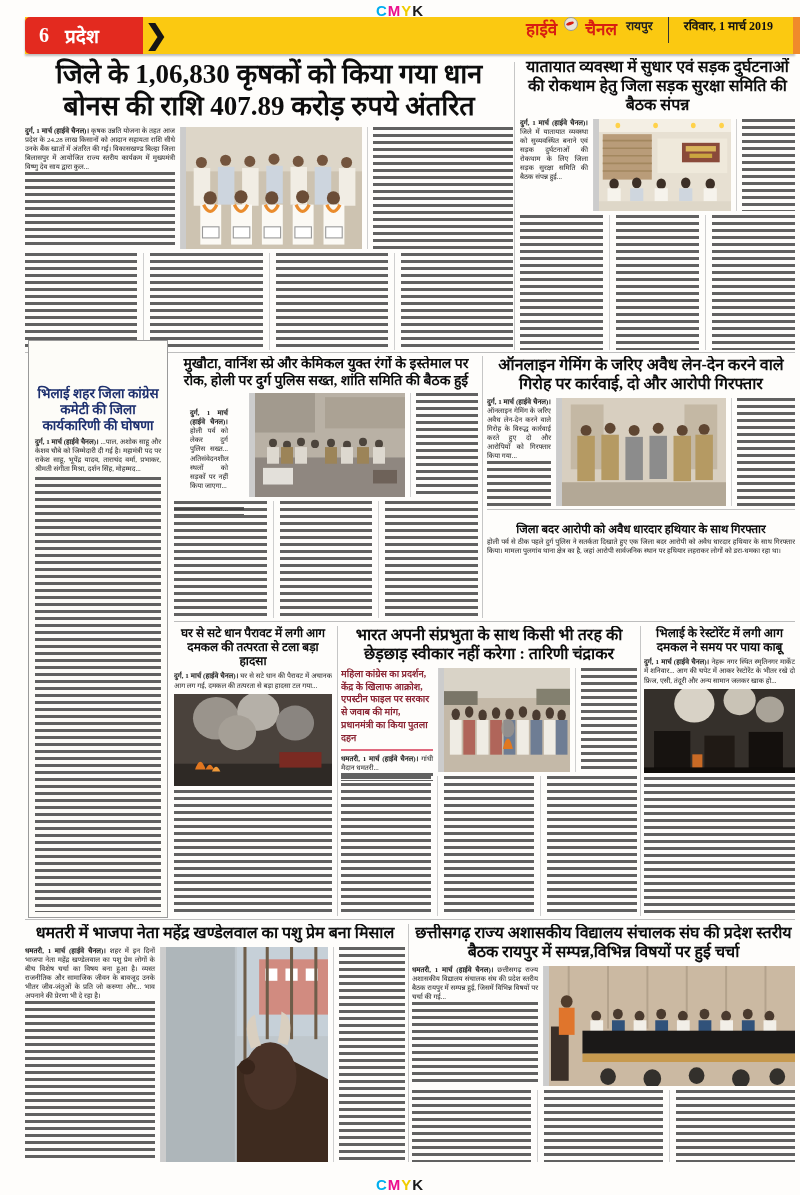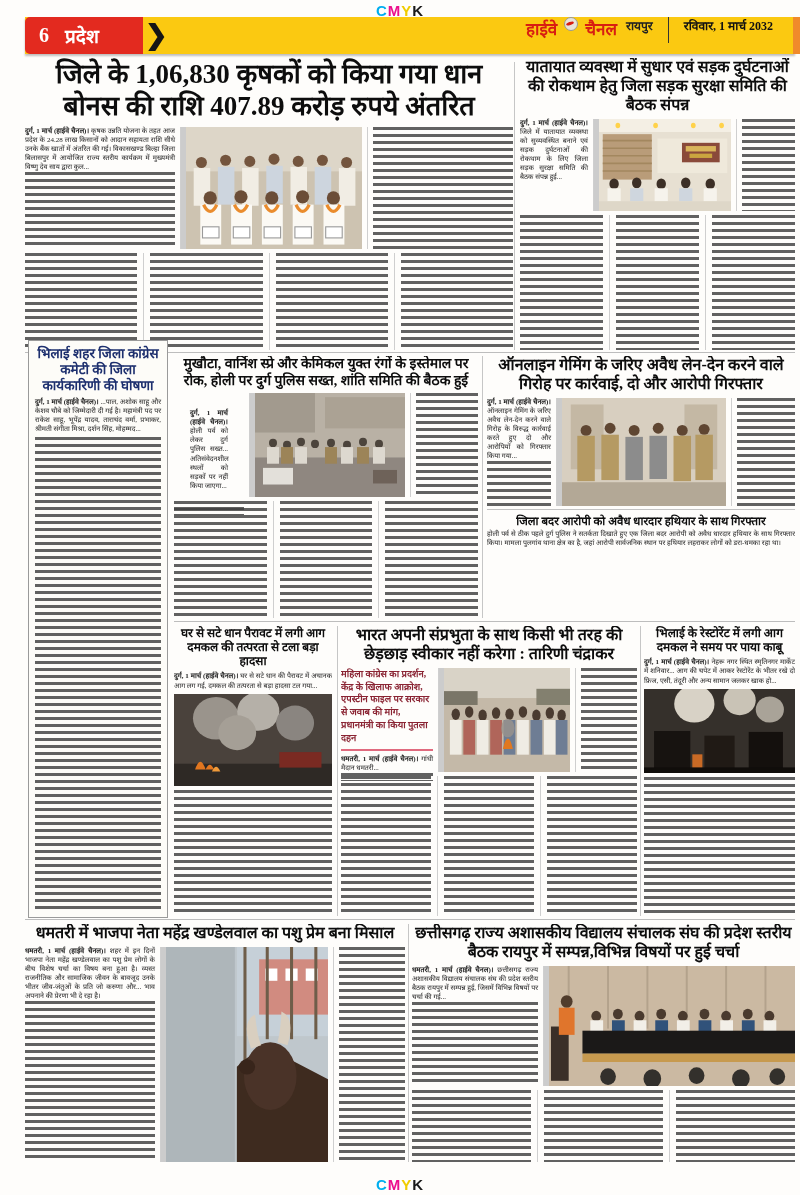--- a/index.html
+++ b/index.html
@@ -45,23 +45,23 @@
   .col{flex:1;min-width:0;display:flex;flex-direction:column;}
   .row .col + *,.row * + .col{border-left:1px solid #cfcfcf;padding-left:5px;}
   .greek{flex:1;min-height:8px;opacity:.82;background:repeating-linear-gradient(
       to bottom,#3f3f3f 0px,#3f3f3f 3.4px,transparent 3.4px,transparent 7px);}
   .cols{display:flex;gap:6px;flex:1;margin-top:4px;}
   .cols .gc{flex:1;display:flex;}
   .cols .gc + .gc{border-left:1px solid #cfcfcf;padding-left:6px;}
   .photo{flex:0 0 auto;background:#ccc;overflow:hidden;}
   .photo svg{display:block;width:100%;height:100%;}
   .boxed{border:1px solid #9a9a9a;padding:5px 6px;background:#fdfcf8;}
-  .hl-blue{color:#1d2f6e;font-size:13.5px;}
+  .hl-blue{color:#1d2f6e;font-size:13.5px;margin-top:40px;}
   .subhead{font-weight:bold;font-size:11.5px;color:#0d0d0d;text-align:center;
-           white-space:nowrap;overflow:hidden;margin:3px 0 2px 0;border-top:1px solid #c2c2c2;padding-top:3px;}
+           white-space:nowrap;overflow:hidden;margin:3px 0 2px 0;border-top:1px solid #c2c2c2;padding-top:11px;}
   .inset{font-weight:bold;font-size:9.5px;line-height:1.35;color:#8a2433;
          border-bottom:2px solid #e06a7e;padding-bottom:4px;margin-bottom:4px;text-align:left;}
 </style>
 </head>
 <body>
 
 <div class="page">
 
   <div class="regmark" style="top:2px;">
     <span style="color:#00aeef">C</span><span style="color:#ec0f8c">M</span><span style="color:#f0cc00">Y</span><span style="color:#1a1a1a">K</span>
@@ -72,21 +72,21 @@
       <span class="pageno">6</span>
       <span class="section">प्रदेश</span>
     </div>
     <span class="chevron">❯</span>
     <div class="header-right">
       <span class="mast1">हाईवे</span>
       <span class="mastlogo"></span>
       <span class="mast2">चैनल</span>
       <span class="mastcity">रायपुर</span>
       <span class="mastdiv"></span>
-      <span class="mastdate">रविवार, 1 मार्च 2032</span>
+      <span class="mastdate">रविवार, 1 मार्च 2019</span>
     </div>
     <div class="header-orange"></div>
   </div>
 
   <div class="hrule" style="left:25px;top:352px;width:770px;"></div>
   <div class="hrule" style="left:174px;top:621px;width:621px;"></div>
   <div class="hrule" style="left:25px;top:919px;width:770px;"></div>
   <div class="vrule" style="left:514px;top:62px;height:288px;"></div>
   <div class="vrule" style="left:482px;top:356px;height:262px;"></div>
   <div class="vrule" style="left:337px;top:626px;height:290px;"></div>

